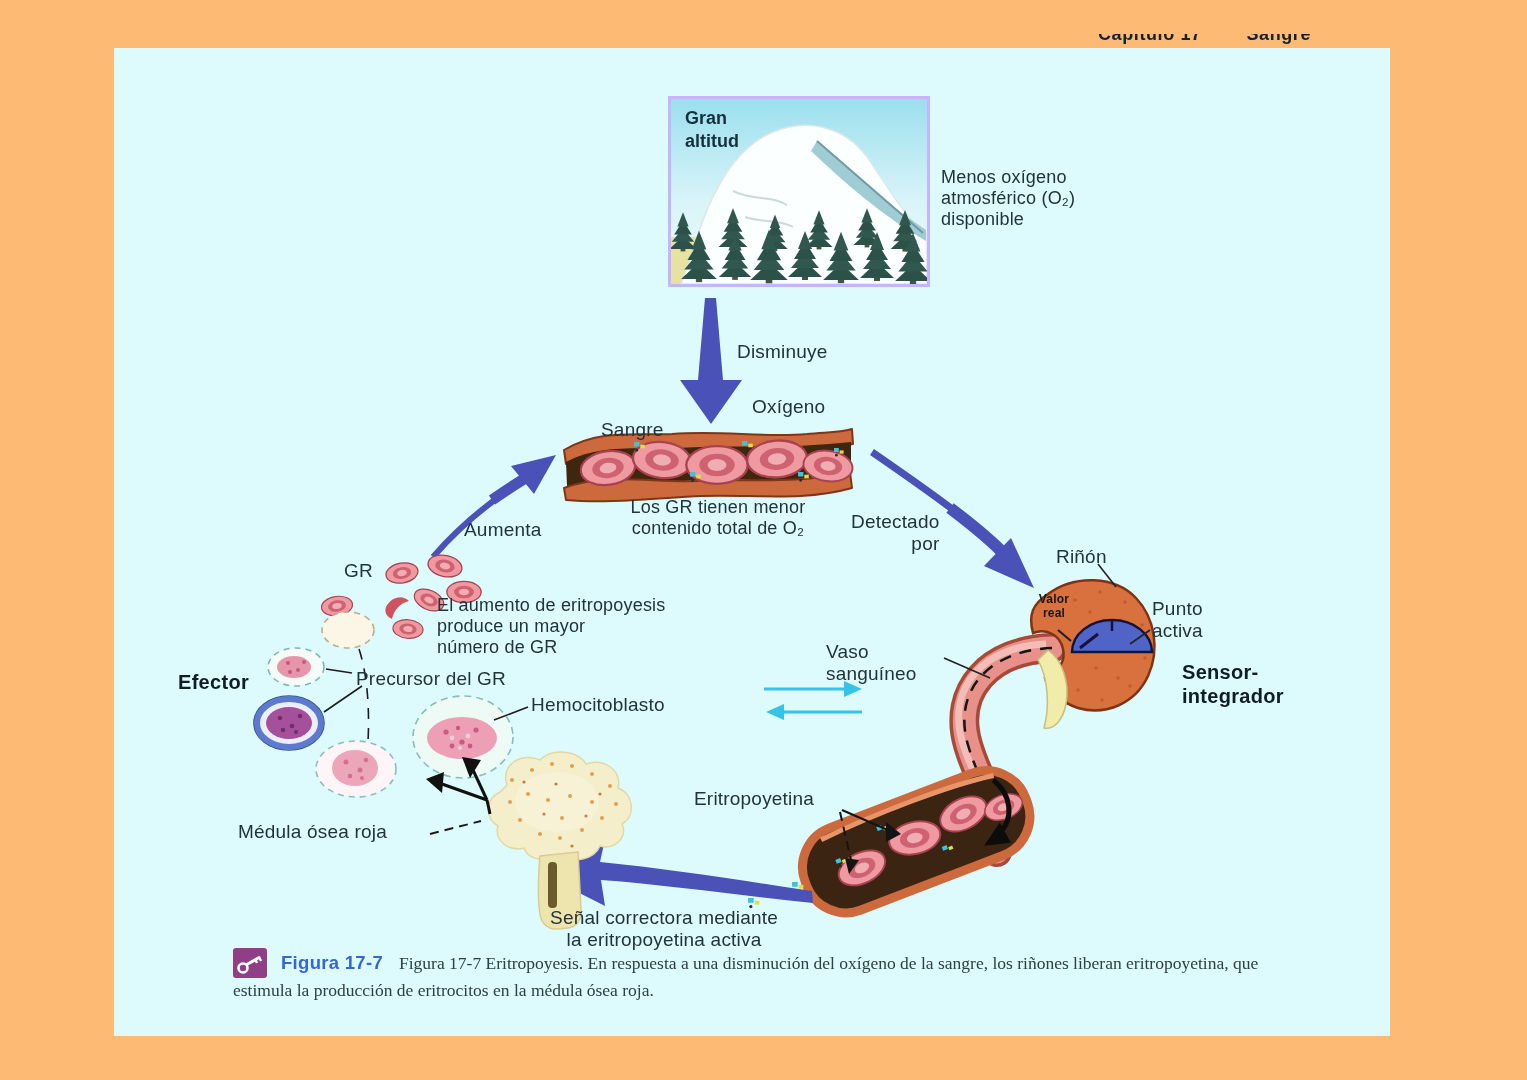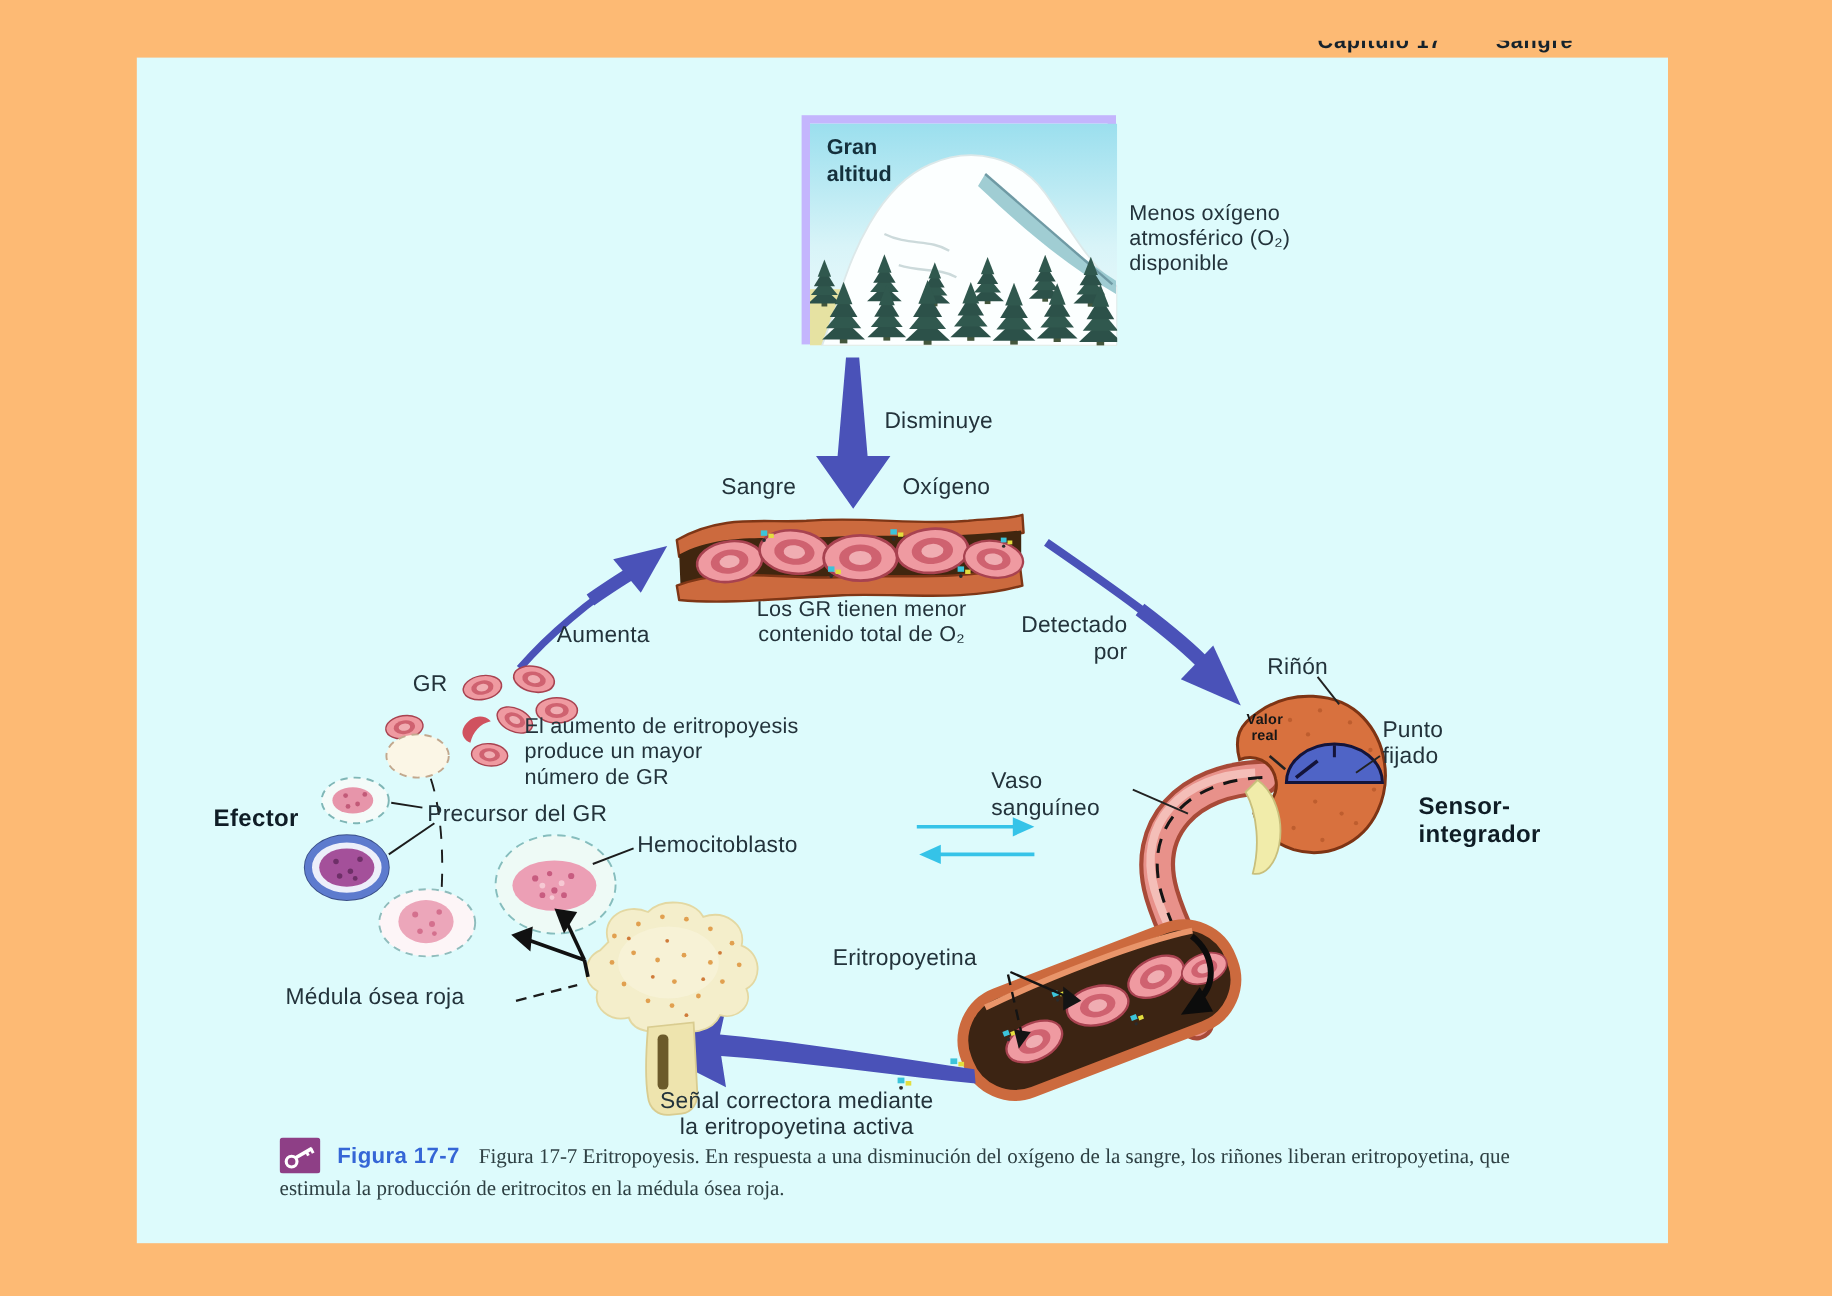--- a/index.html
+++ b/index.html
@@ -8,21 +8,21 @@
   .page{position:absolute;left:114px;top:48px;width:1276px;height:988px;background:#ddfbfc;}
   .lbl{position:absolute;color:#23333b;font-size:19px;line-height:1.18;white-space:pre-line;
        letter-spacing:0.2px;z-index:5;}
   .lbl.small{font-size:18px;}
   .lbl.bold{font-weight:bold;color:#0f1d26;font-size:20px;letter-spacing:0.3px;}
   .lbl.center{text-align:center;}
   .lbl.right{text-align:left;}
   .chapter-clip{position:absolute;left:1098px;top:34px;width:290px;height:15px;overflow:hidden;z-index:6;}
   .chapter-clip span{display:block;margin-top:-10px;font-weight:bold;font-size:18px;color:#15222c;
        letter-spacing:0.6px;white-space:pre;}
-  .panel{position:absolute;left:668px;top:96px;width:262px;height:191px;border:7px solid #c4b5fd;
+  .panel{position:absolute;left:668px;top:96px;width:262px;height:191px;border:3px solid #c4b5fd;
        box-sizing:border-box;z-index:2;}
   .panel svg{display:block;}
   .overlay{position:absolute;left:0;top:0;z-index:3;pointer-events:none;}
   .caption{position:absolute;left:233px;top:948px;width:1030px;z-index:5;
        font-family:"Liberation Serif",serif;font-size:17.5px;color:#2e4043;line-height:1.45;}
   .caption .cap-icon{display:inline-block;width:34px;height:30px;vertical-align:-9px;margin-right:14px;}
   .caption .fig{font-family:"Liberation Sans",sans-serif;font-weight:bold;color:#3566d6;
        font-size:18.5px;margin-right:16px;letter-spacing:0.3px;}
   .gran{position:absolute;left:14px;top:8px;color:#14303c;font-weight:bold;font-size:18px;
        line-height:1.25;white-space:pre-line;z-index:4;}
@@ -307,42 +307,42 @@
       <path d="M487,800 L442,784" fill="none"></path>
       <polygon points="426,779 444,772 442,793" stroke="none"></polygon>
       <path d="M487,800 L490,814" fill="none"></path>
     </g>
   </svg>
 
   <div class="lbl small" style="left:941px;top:167px;">Menos oxígeno
 atmosférico (O₂)
 disponible</div>
   <div class="lbl" style="left:737px;top:341px;">Disminuye</div>
-  <div class="lbl" style="left:601px;top:396px;">Sangre</div>
+  <div class="lbl" style="left:601px;top:419px;">Sangre</div>
   <div class="lbl" style="left:752px;top:396px;">Oxígeno</div>
   <div class="lbl small center" style="left:595px;top:497px;width:246px;">Los GR tienen menor
 contenido total de O₂</div>
   <div class="lbl" style="left:851px;top:511px;text-align:right;">Detectado
 por</div>
   <div class="lbl" style="left:464px;top:519px;">Aumenta</div>
   <div class="lbl" style="left:344px;top:560px;">GR</div>
   <div class="lbl small" style="left:437px;top:595px;">El aumento de eritropoyesis
 produce un mayor
 número de GR</div>
   <div class="lbl bold" style="left:178px;top:671px;">Efector</div>
   <div class="lbl" style="left:356px;top:668px;">Precursor del GR</div>
   <div class="lbl" style="left:531px;top:694px;">Hemocitoblasto</div>
   <div class="lbl" style="left:238px;top:821px;">Médula ósea roja</div>
   <div class="lbl right" style="left:826px;top:641px;width:116px;">Vaso
 sanguíneo</div>
   <div class="lbl" style="left:1056px;top:546px;">Riñón</div>
   <div class="lbl center" style="left:1016px;top:592px;width:76px;font-weight:600;color:#171717;font-size:12px;">Valor
 real</div>
   <div class="lbl" style="left:1152px;top:598px;">Punto
-fijado</div>
+activa</div>
   <div class="lbl bold" style="left:1182px;top:661px;">Sensor-
 integrador</div>
   <div class="lbl" style="left:694px;top:788px;">Eritropoyetina</div>
   <div class="lbl center" style="left:497px;top:907px;width:334px;">Señal correctora mediante
 la eritropoyetina activa</div>
 
   <div class="caption">
     <span class="cap-icon">
       <svg width="34" height="30" viewBox="0 0 34 30">
         <rect x="0" y="0" width="34" height="30" rx="3" fill="#8e3f86"></rect>

